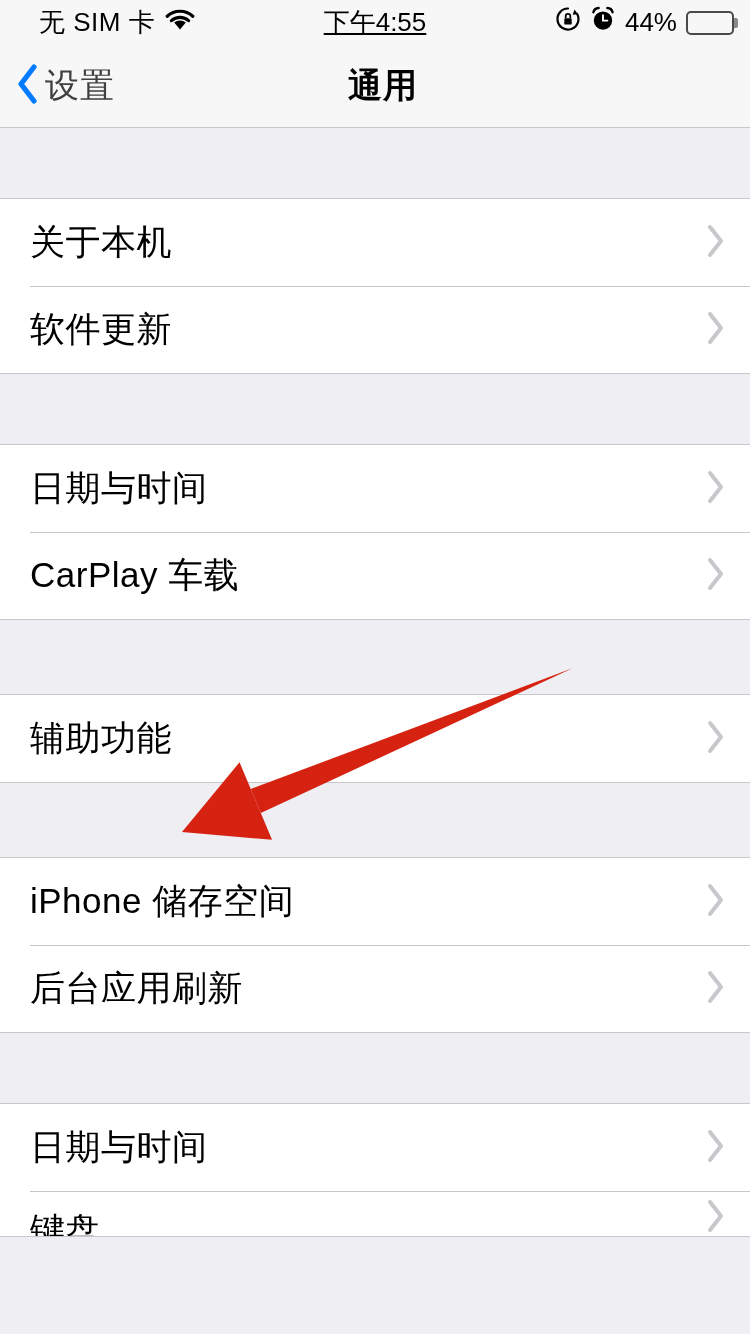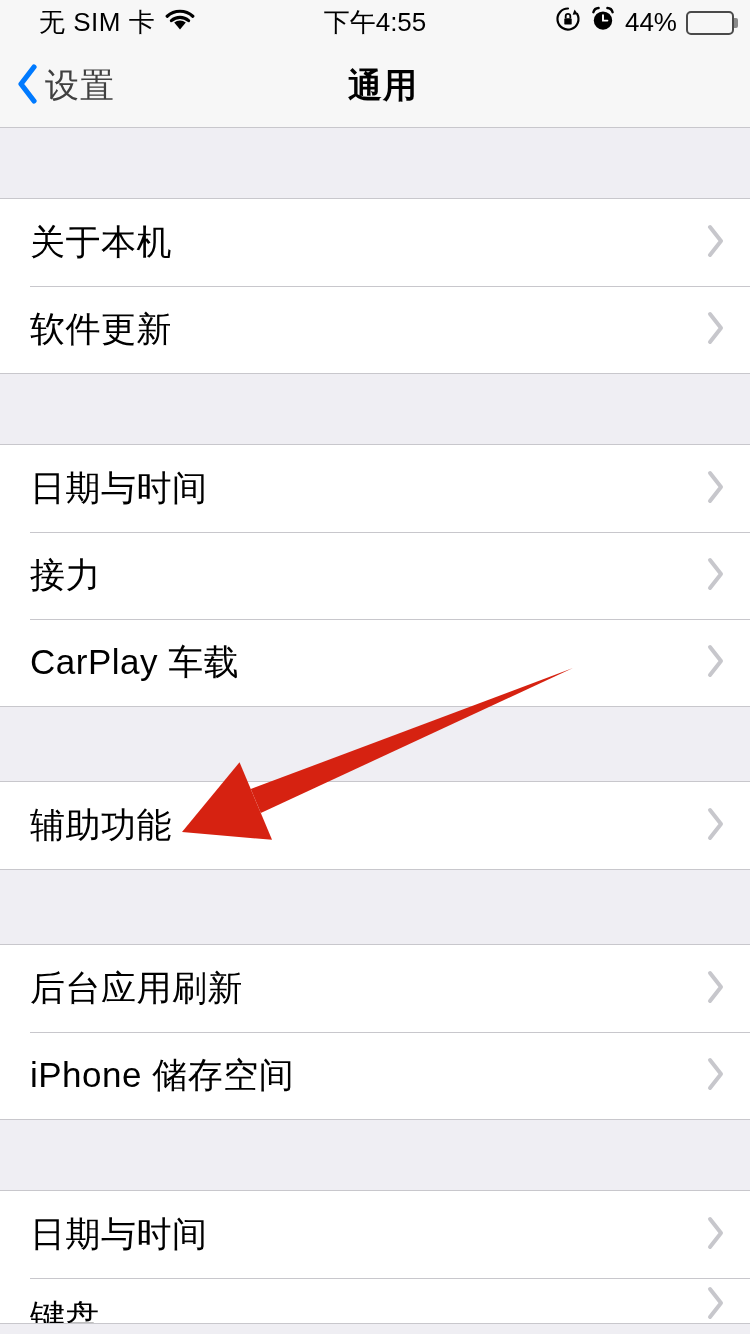--- a/index.html
+++ b/index.html
@@ -35,20 +35,21 @@
     letter-spacing: 0.5px;
     margin-left: 23px;
   }
   .status-center {
     position: absolute;
     left: 0; right: 0;
     text-align: center;
     font-size: 26px;
     color: #000;
     font-weight: 500;
+    text-decoration: underline;
   }
   .status-right {
     margin-left: auto;
     display: flex;
     align-items: center;
     gap: 9px;
     font-size: 26px;
     color: #000;
   }
   .wifi-icon { display: block; }
@@ -249,28 +250,20 @@
   <div class="group">
     <div class="row">
       <span class="row-label">日期与时间</span>
       <span class="row-chevron">
         <svg width="20" height="34" viewBox="0 0 20 34">
             <path d="M4 3 L15 17 L4 31" stroke="#C7C7CC" stroke-width="4" fill="none" stroke-linecap="round" stroke-linejoin="round"></path>
           </svg>
       </span>
     </div>
     <div class="row">
-      <span class="row-label">接力</span>
-      <span class="row-chevron">
-        <svg width="20" height="34" viewBox="0 0 20 34">
-            <path d="M4 3 L15 17 L4 31" stroke="#C7C7CC" stroke-width="4" fill="none" stroke-linecap="round" stroke-linejoin="round"></path>
-          </svg>
-      </span>
-    </div>
-    <div class="row">
       <span class="row-label">CarPlay 车载</span>
       <span class="row-chevron">
         <svg width="20" height="34" viewBox="0 0 20 34">
             <path d="M4 3 L15 17 L4 31" stroke="#C7C7CC" stroke-width="4" fill="none" stroke-linecap="round" stroke-linejoin="round"></path>
           </svg>
       </span>
     </div>
   </div>
 
   <div class="group-gap tall"></div>
@@ -281,29 +274,29 @@
         <svg width="20" height="34" viewBox="0 0 20 34">
             <path d="M4 3 L15 17 L4 31" stroke="#C7C7CC" stroke-width="4" fill="none" stroke-linecap="round" stroke-linejoin="round"></path>
           </svg>
       </span>
     </div>
   </div>
 
   <div class="group-gap tall"></div>
   <div class="group">
     <div class="row">
+      <span class="row-label">iPhone 储存空间</span>
+      <span class="row-chevron">
+        <svg width="20" height="34" viewBox="0 0 20 34">
+            <path d="M4 3 L15 17 L4 31" stroke="#C7C7CC" stroke-width="4" fill="none" stroke-linecap="round" stroke-linejoin="round"></path>
+          </svg>
+      </span>
+    </div>
+    <div class="row">
       <span class="row-label">后台应用刷新</span>
-      <span class="row-chevron">
-        <svg width="20" height="34" viewBox="0 0 20 34">
-            <path d="M4 3 L15 17 L4 31" stroke="#C7C7CC" stroke-width="4" fill="none" stroke-linecap="round" stroke-linejoin="round"></path>
-          </svg>
-      </span>
-    </div>
-    <div class="row">
-      <span class="row-label">iPhone 储存空间</span>
       <span class="row-chevron">
         <svg width="20" height="34" viewBox="0 0 20 34">
             <path d="M4 3 L15 17 L4 31" stroke="#C7C7CC" stroke-width="4" fill="none" stroke-linecap="round" stroke-linejoin="round"></path>
           </svg>
       </span>
     </div>
   </div>
 
   <div class="group-gap"></div>
   <div class="group">

